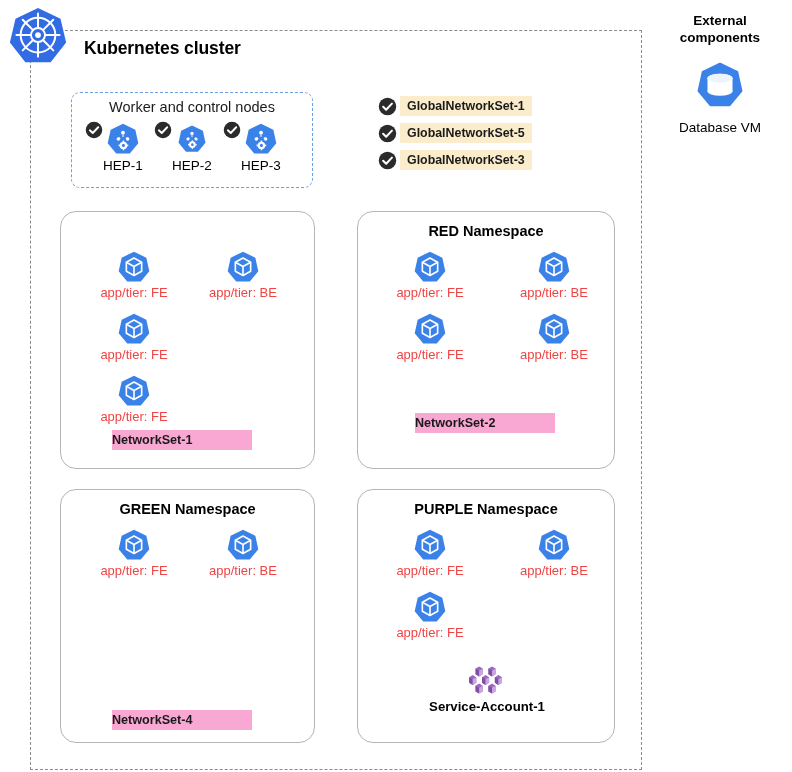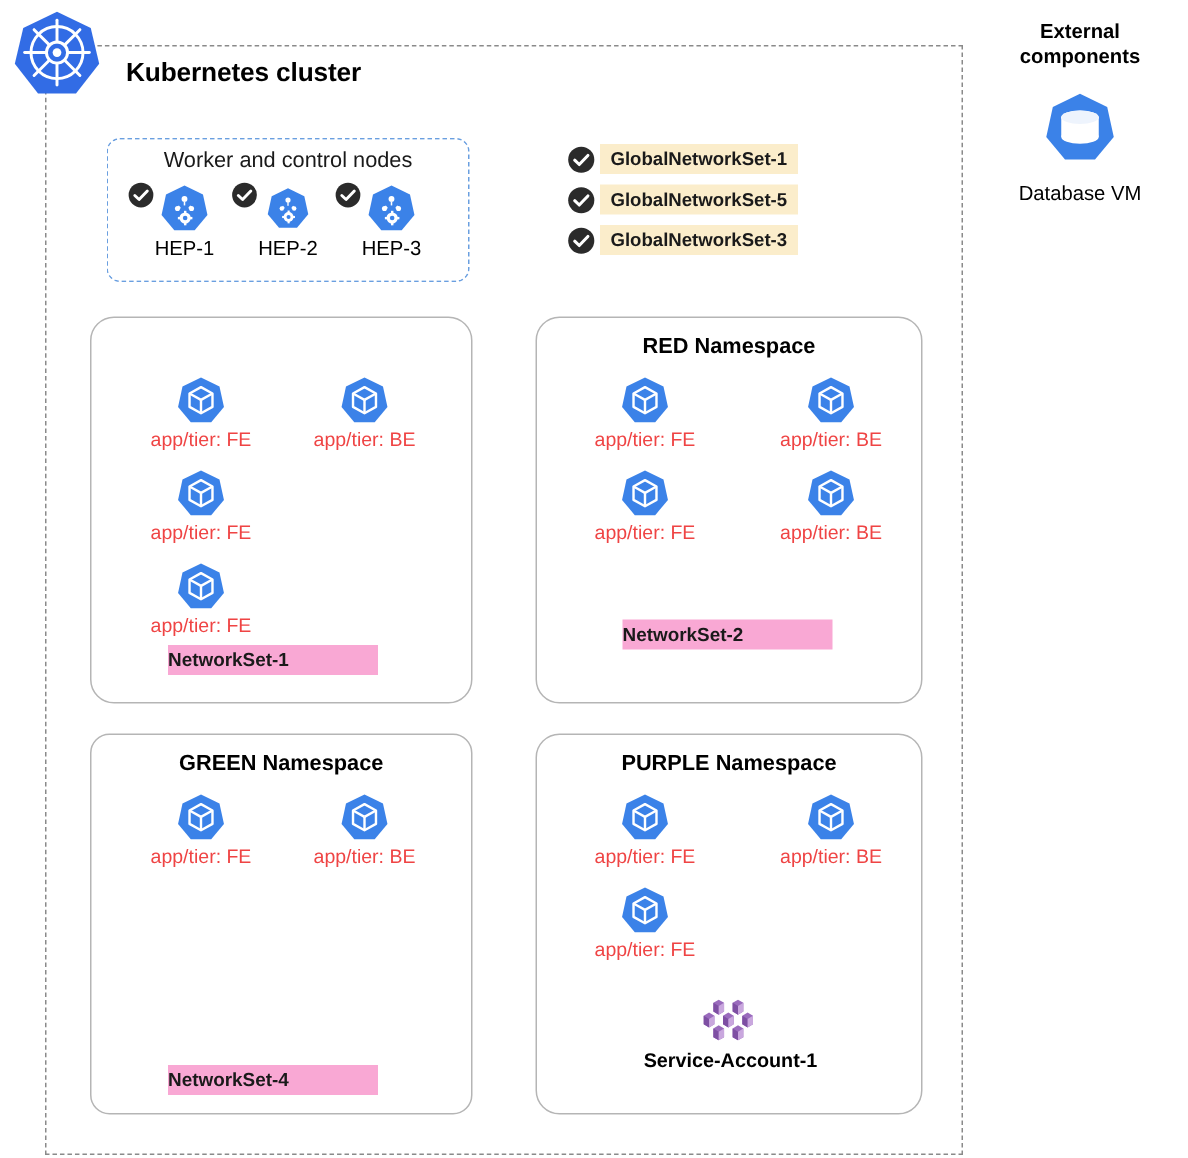--- a/index.html
+++ b/index.html
@@ -396,21 +396,21 @@
           <line x1="11" y1="14.5" x2="20" y2="19.5"></line>
           <line x1="29" y1="14.5" x2="20" y2="19.5"></line>
           <line x1="20" y1="19.5" x2="20" y2="30"></line>
         </g>
       </svg>
       <div class="pod-label">app/tier: BE</div>
     </div>
   </div>
   <div class="netset" style="left:415px; top:413px;">NetworkSet-2</div>
 
-  <div class="ns" style="left:60px; top:489px; width:255px; height:254px;border-radius:13px;">
+  <div class="ns" style="left:60px; top:489px; width:255px; height:254px;">
     <div class="ns-title">GREEN Namespace</div>
     <div class="pod" style="left:27px; top:38px;">
       <svg viewBox="0 0 40 40">
         <polygon points="20,2 34.5,9 38,25 28,37 12,37 2,25 5.5,9" fill="#3b82e8"></polygon>
         <g fill="none" stroke="#ffffff" stroke-width="1.9" stroke-linejoin="round">
           <polygon points="20,9.5 29,14.5 29,25 20,30 11,25 11,14.5"></polygon>
           <line x1="11" y1="14.5" x2="20" y2="19.5"></line>
           <line x1="29" y1="14.5" x2="20" y2="19.5"></line>
           <line x1="20" y1="19.5" x2="20" y2="30"></line>
         </g>

